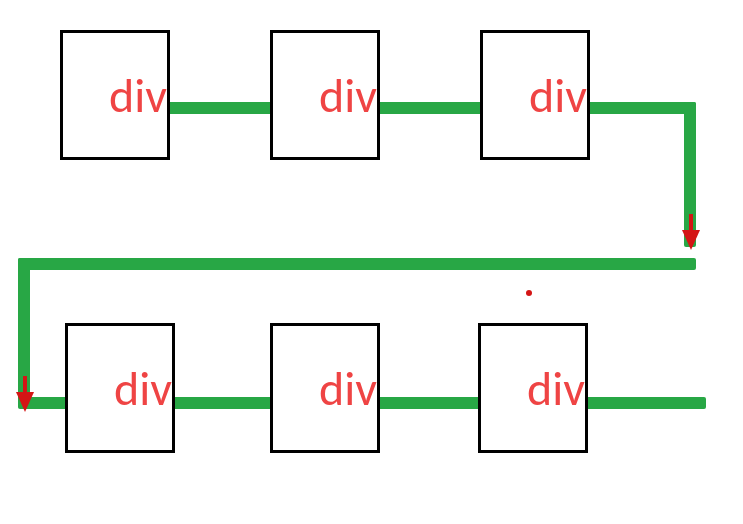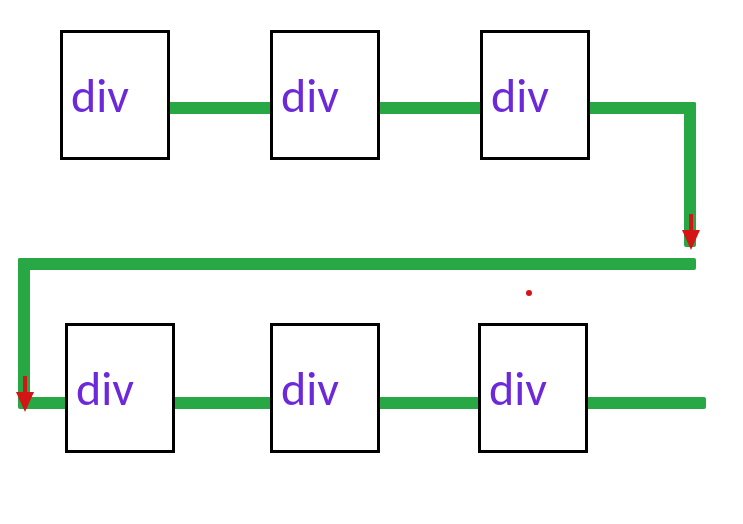--- a/index.html
+++ b/index.html
@@ -14,23 +14,23 @@
   }
   .box{
     position:absolute;
     width:110px;
     height:130px;
     border:3px solid #000;
     box-sizing:border-box;
     background:#fff;
     display:flex;
     align-items:center;
-    justify-content:flex-start;
+    justify-content:flex-end;
     font-size:48px;
-    color:#6d28d9;
+    color:#ef4444;
     z-index:2;
     padding-left:8px;
   }
   .hline{
     position:absolute;
     height:12px;
     background:#28a745;
     z-index:1;
     border-radius:2px;
   }

